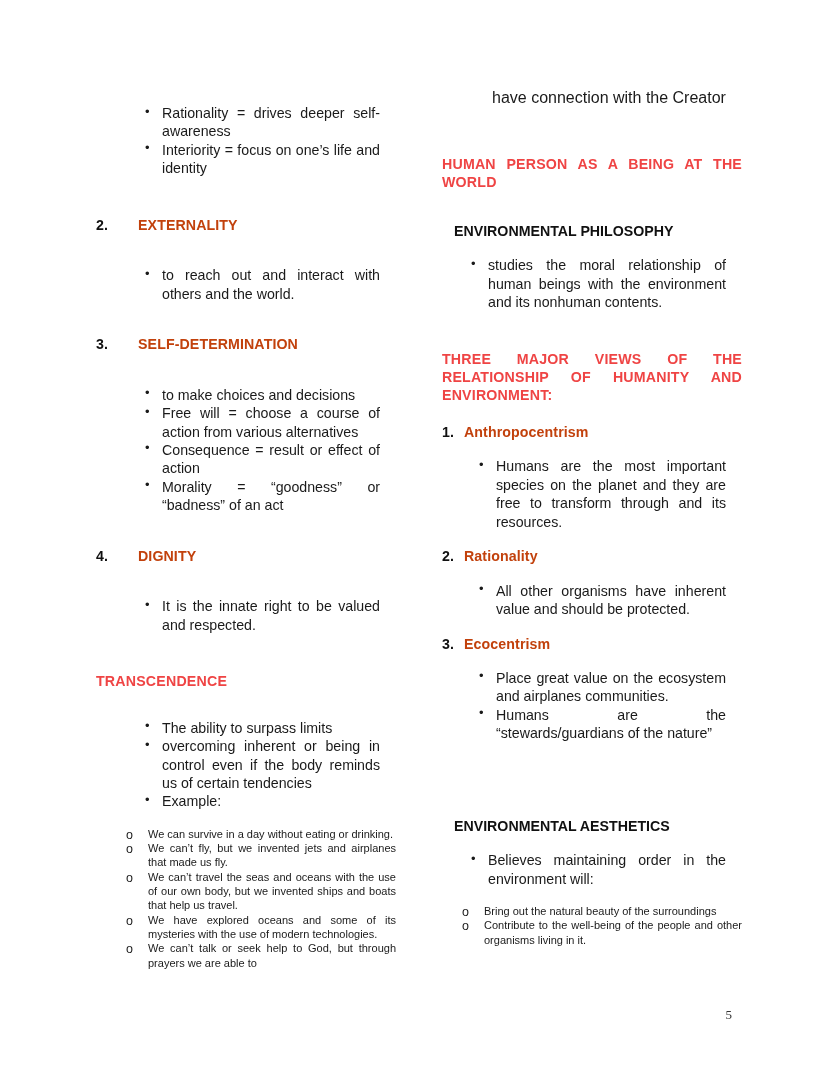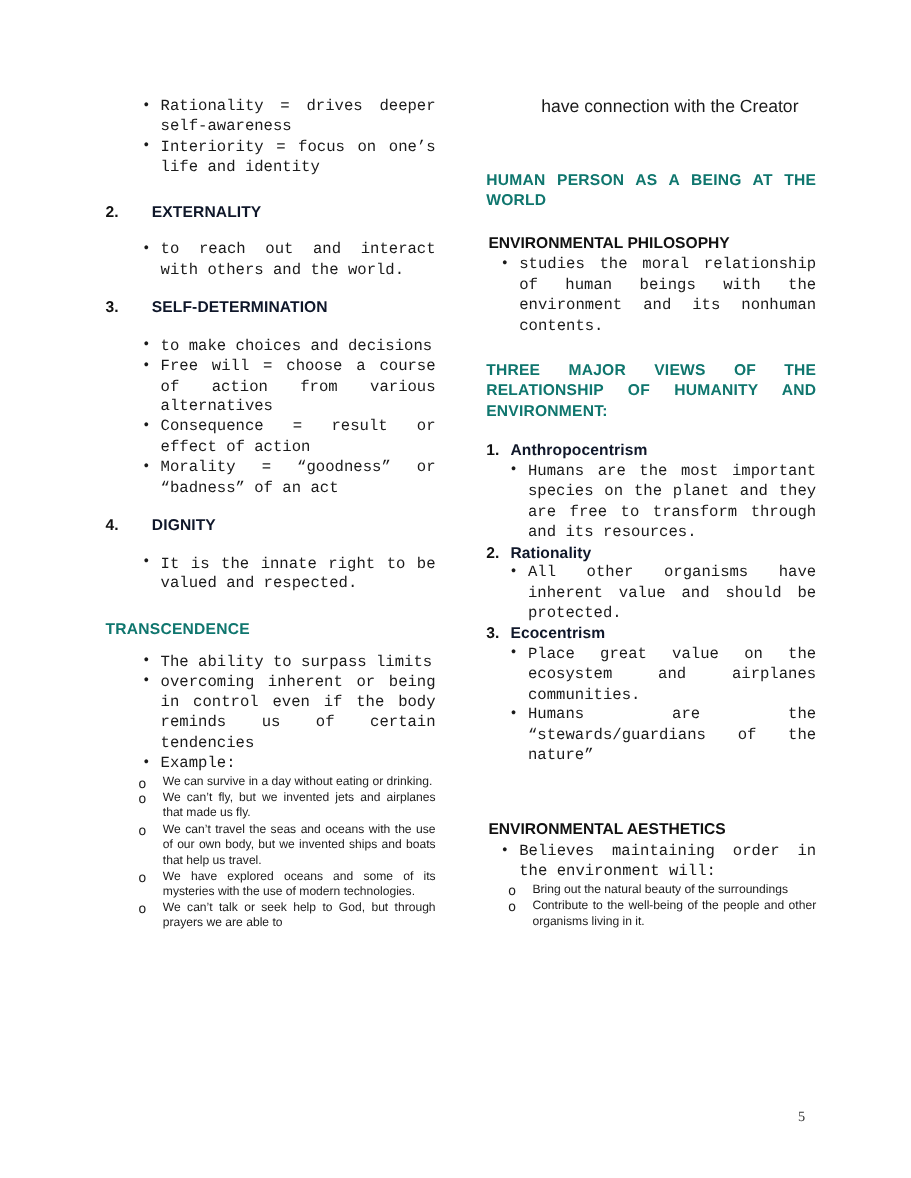--- a/index.html
+++ b/index.html
@@ -28,68 +28,67 @@
     gap: 46px;
     align-items: flex-start;
     height: 900px;
   }
   .col {
     width: 300px;
     flex: 0 0 300px;
   }
 
   .h-red {
-    color: #0f766e;
+    color: #ef4444;
     font-weight: bold;
     font-size: 14.2px;
     line-height: 1.30;
     text-align: justify;
     text-justify: inter-word;
     letter-spacing: 0.2px;
     margin: 0;
   }
   .h-red.nojust { text-align: left; }
 
   .h-black {
     color: #111111;
     font-weight: bold;
     font-size: 14.2px;
     line-height: 1.30;
-    margin: 2px;
+    margin: 12px;
     text-align: left;
   }
 
   
   .numrow {
     display: flex;
     font-size: 14.2px;
     line-height: 1.30;
     margin: 0;
   }
   .numrow .num {
     flex: 0 0 42px;
     font-weight: bold;
     color: #111111;
   }
   .numrow .numtext {
     flex: 1 1 auto;
     font-weight: bold;
-    color: #0f172a;
+    color: #c2410c;
     letter-spacing: 0.1px;
   }
 
   
   .numrow.tight .num { flex: 0 0 22px; }
 
   
   ul.b1 {
     list-style: none;
-    margin: 0;
+    margin: 16px;
     padding: 0 0 0 50px;
-    font-family: Liberation Mono, monospace;
   }
   ul.b1 > li {
     position: relative;
     font-size: 14.2px;
     line-height: 1.30;
     text-align: justify;
     text-justify: inter-word;
     margin: 0;
   }
   ul.b1 > li::before {

